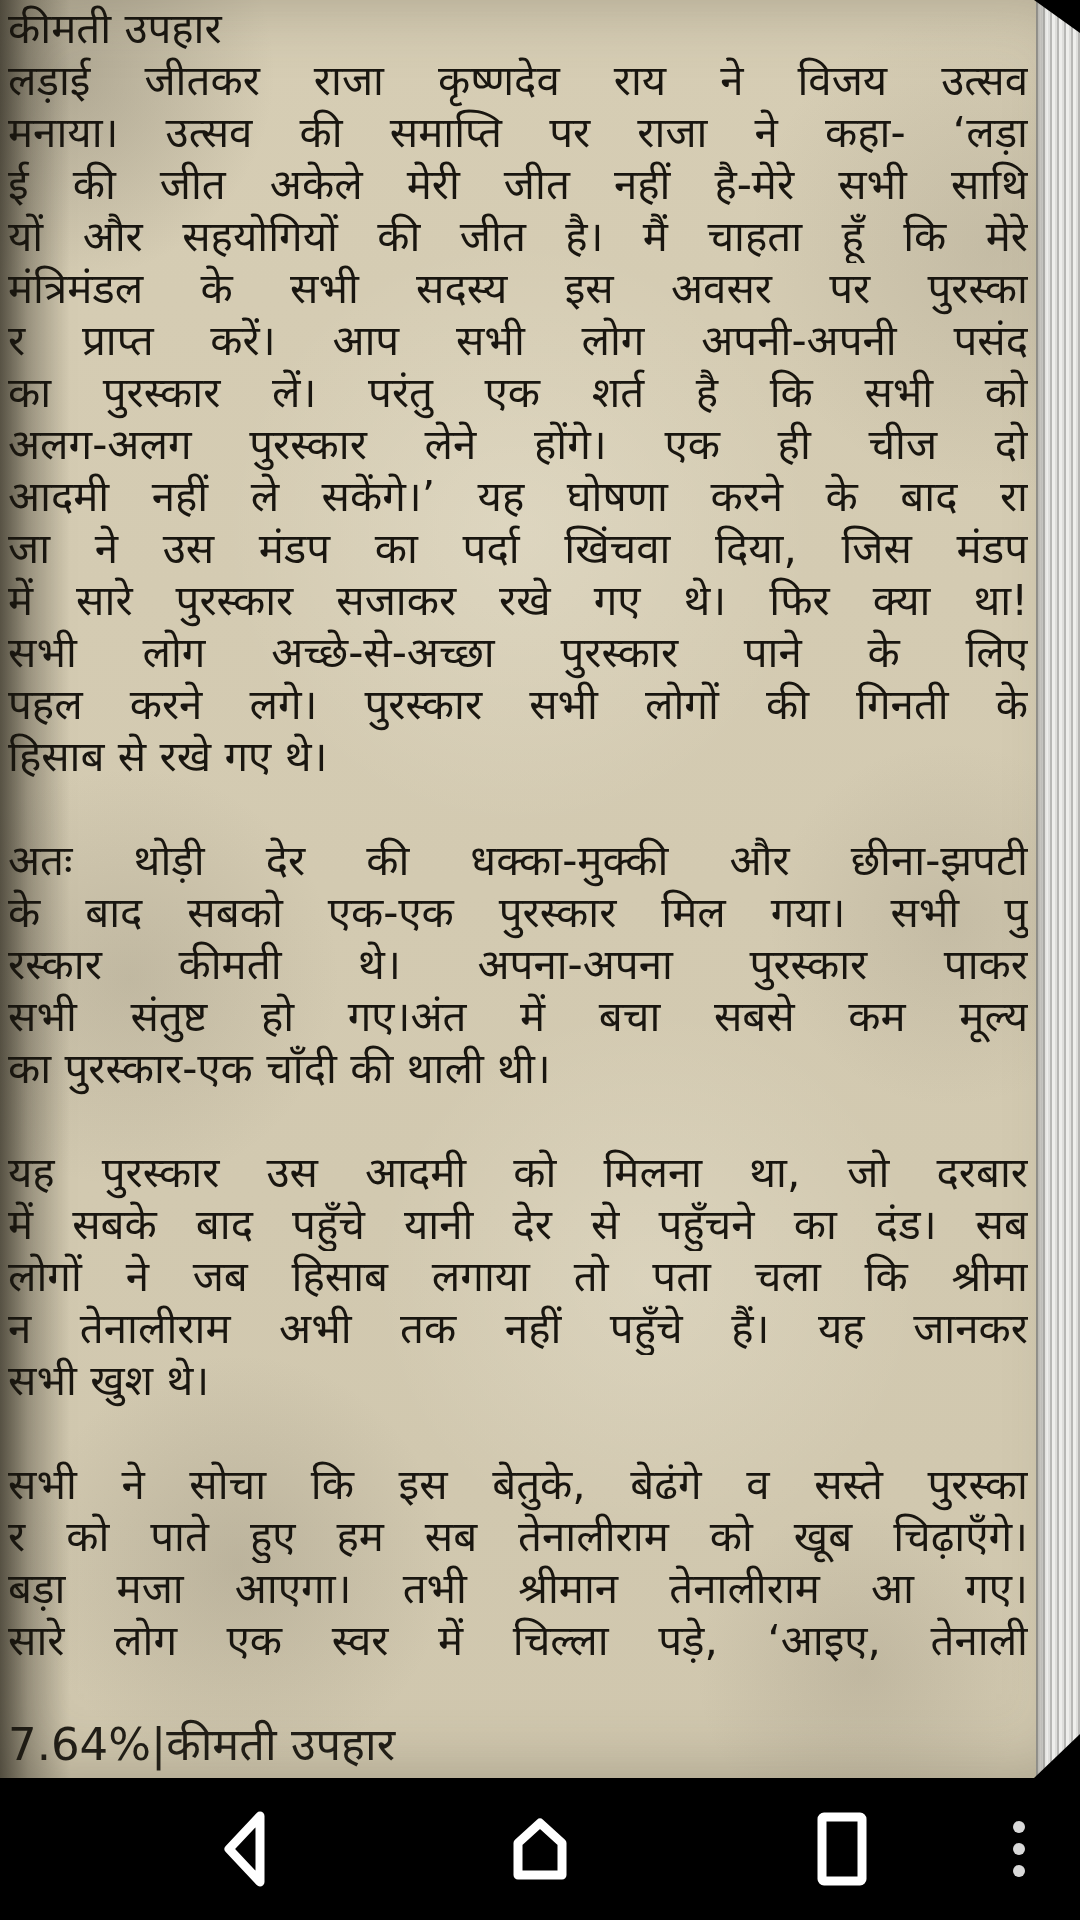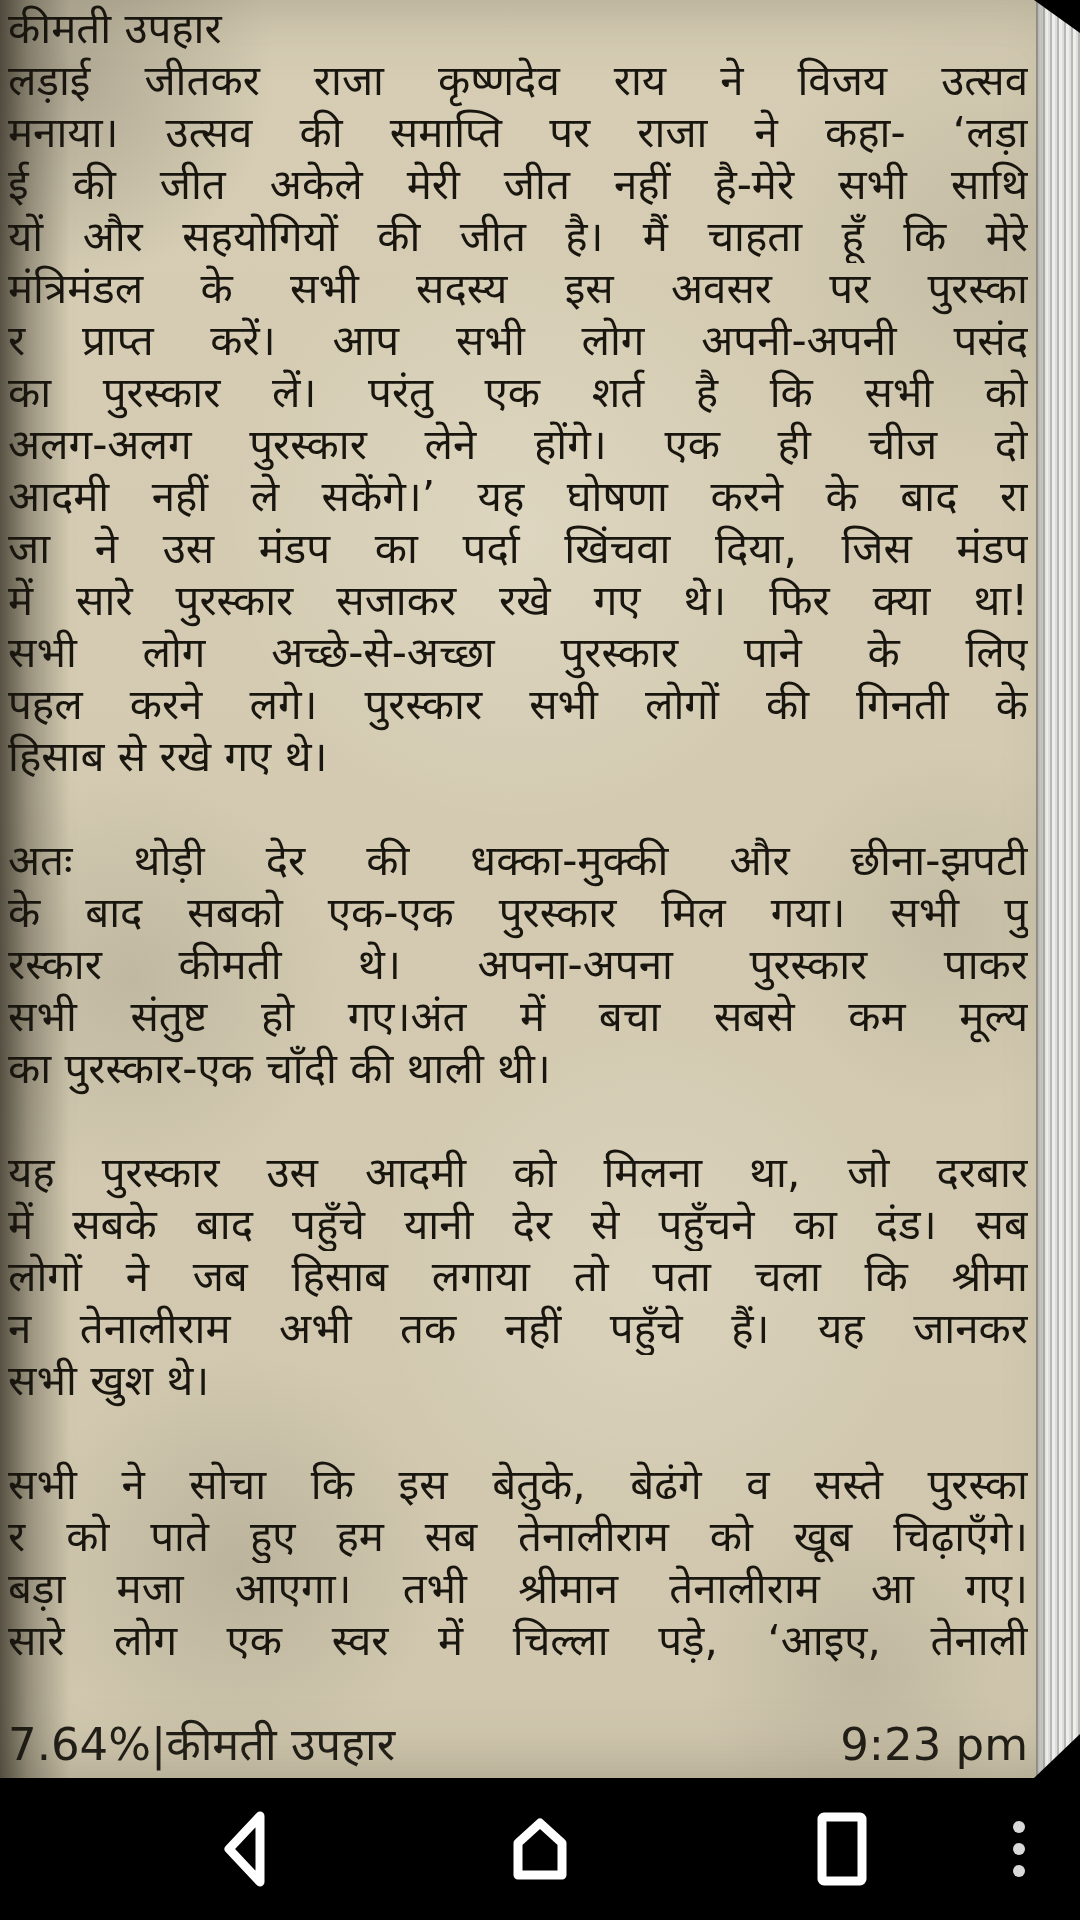--- a/index.html
+++ b/index.html
@@ -102,21 +102,20 @@
           <div class="text-line last">सभी खुश थे।</div>
           <div class="text-line gap">सभी ने सोचा कि इस बेतुके, बेढंगे व सस्ते पुरस्का</div>
           <div class="text-line">र को पाते हुए हम सब तेनालीराम को खूब चिढ़ाएँगे।</div>
           <div class="text-line">बड़ा मजा आएगा। तभी श्रीमान तेनालीराम आ गए।</div>
           <div class="text-line">सारे लोग एक स्वर में चिल्ला पड़े, ‘आइए, तेनाली</div>
         </div>
     </div>
 
     <div class="status-row">
       <div class="status-left"><span>7.64%</span><span>|</span><span>कीमती उपहार</span></div>
-      <div class="status-time">9:23 pm</div>
     </div>
 
     <div class="spine-shadow"></div>
     <div class="page-edge"></div>
     <div class="corner corner-top"></div>
     <div class="corner corner-bottom"></div>
   </div>
 
   <div class="navbar">
     <button class="nav-btn back">

